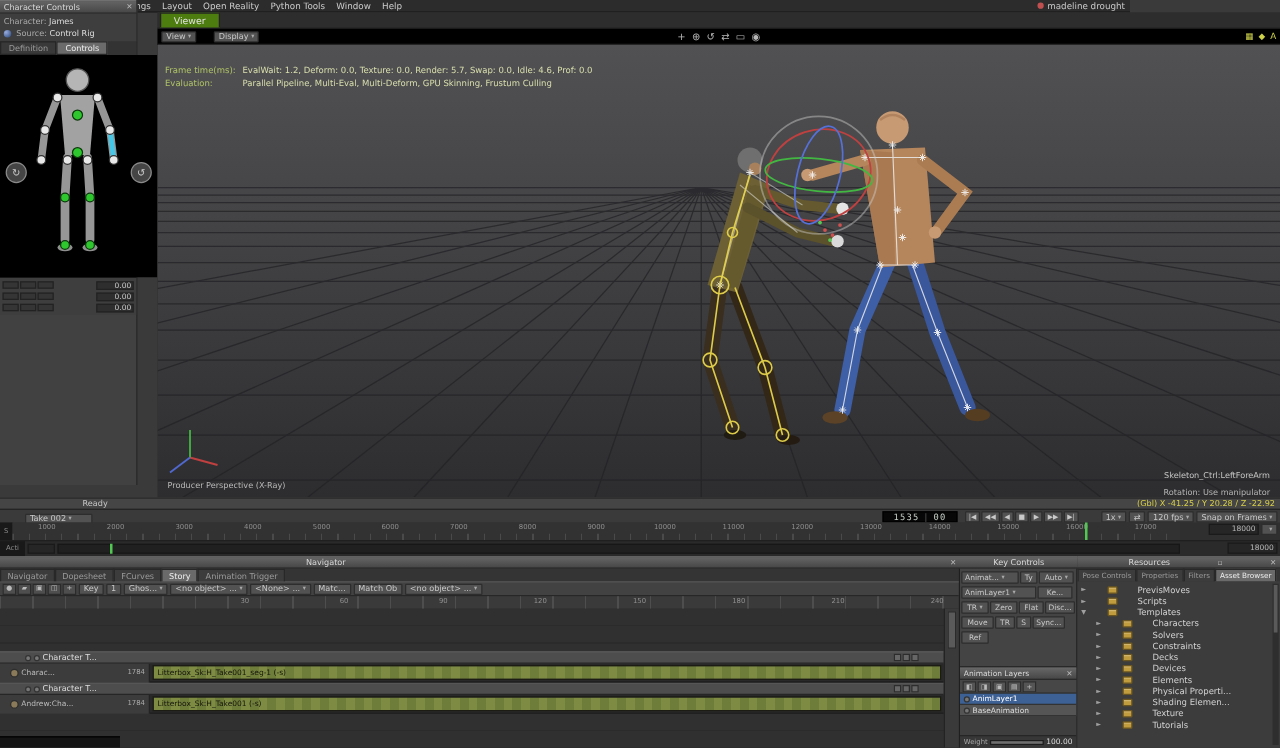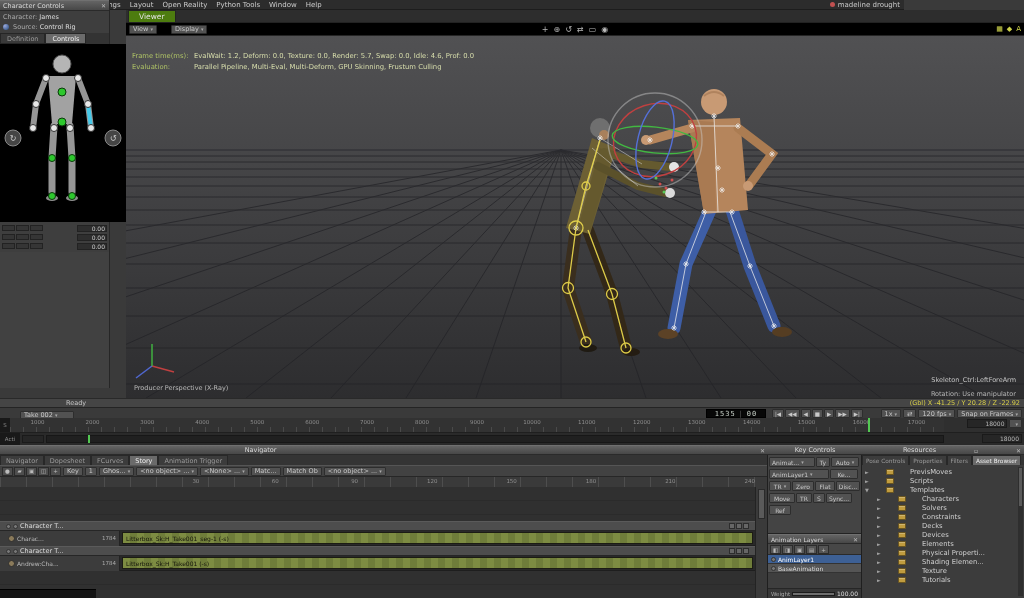--- a/index.html
+++ b/index.html
@@ -75,21 +75,21 @@
   .nav-tabs{display:flex;height:10px;background:#343434}
   .nav-tabs span.tab:nth-of-type(4){background:#6a6a6a;color:#eee}
   .story-tool{height:12px;background:#424242;border-top:1px solid #555;border-bottom:1px solid #272727;display:flex;align-items:center;gap:2px;padding:0 2px}
   .story-tool .ico{width:11px;height:9px;background:#4e4e4e;border:1px solid #2b2b2b;color:#bbb;font-size:5.5px;display:inline-flex;align-items:center;justify-content:center}
   .story-body{position:absolute;left:0;top:22px;right:0;bottom:0;background:#2d2d2d}
   .story-ruler{height:10px;display:flex;position:relative;background-color:#3a3a3a;background-image:repeating-linear-gradient(90deg,#4e4e4e 0,#4e4e4e 1px,transparent 1px,transparent 26px)}
   .story-ruler .rl{position:absolute;left:120px;right:12px;top:0;bottom:0;display:flex}
   .story-ruler .rl span{flex:1;text-align:right;font-size:5.5px;color:#909090;line-height:9px}
   .story-lanes{position:absolute;left:0;top:10px;right:0;bottom:0;background:repeating-linear-gradient(#303030 0 13px,#2b2b2b 13px 14px)}
   .story-tracks{position:absolute;left:0;top:44px;right:12px}
-  .track-head{height:10px;background:#4d4d4d;border-top:1px solid #5a5a5a;border-bottom:1px solid #262626;display:flex;align-items:center;gap:2px;padding:0 6px}
+  .track-head{height:10px;background:#4d4d4d;border-top:1px solid #5a5a5a;border-bottom:1px solid #262626;display:flex;align-items:center;gap:2px;padding:0 20px}
   .tdot{width:5px;height:5px;border-radius:50%;background:#777;border:1px solid #333}
   .tname{font-size:6.5px;color:#ddd;white-space:nowrap}
   .ticons{margin-left:auto;display:flex;gap:1px}
   .ticons i{width:6px;height:6px;background:#666;border:1px solid #2d2d2d;display:block}
   .track-body{display:flex;height:15px}
   .track-left{width:120px;background:#3c3c3c;border-right:1px solid #232323;display:flex;align-items:center;gap:2px;padding:0 2px 0 8px;font-size:6px;color:#bbb;white-space:nowrap;overflow:hidden}
   .avatar{width:7px;height:7px;border-radius:50%;background:#8a7a5a;border:1px solid #2d2d2d;flex:0 0 auto}
   .lane{flex:1;position:relative;background:#292929;border-bottom:1px solid #1e1e1e}
   .lane-start{position:absolute;left:-18px;top:4px;font-size:5.5px;color:#aaa}
   .clip{position:absolute;left:2px;top:1px;right:2px;bottom:1px;background:repeating-linear-gradient(90deg,#7d8c42 0 7px,#6f7d3a 7px 14px);border:1px solid #1c1c14;display:flex;align-items:center;overflow:hidden}

